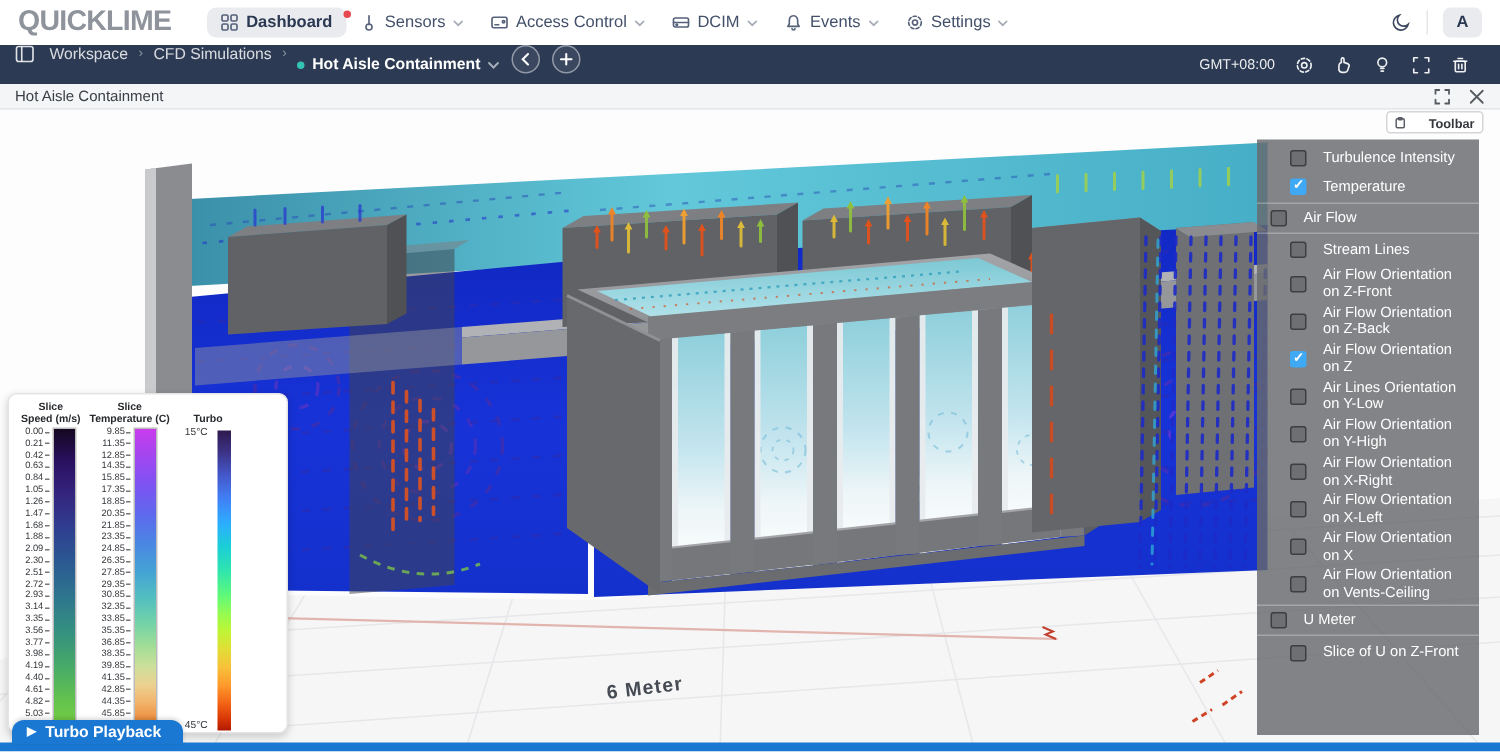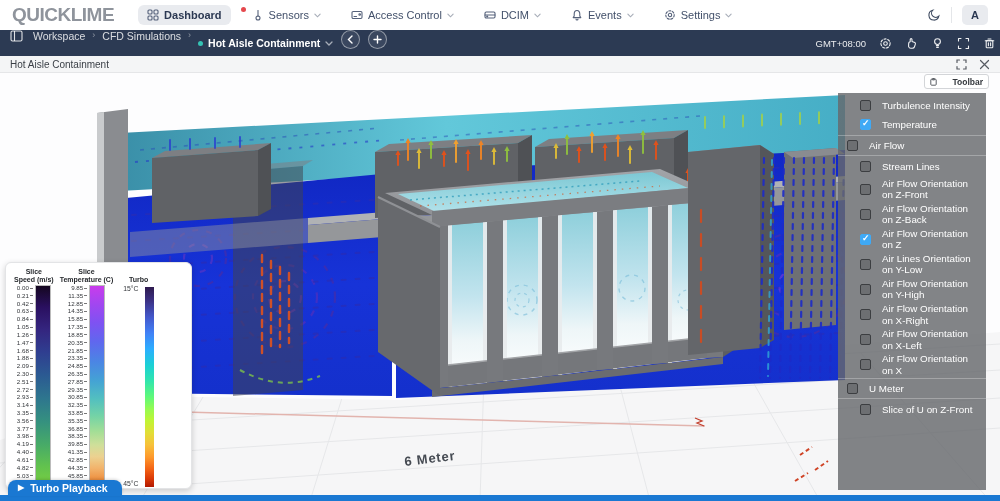--- a/index.html
+++ b/index.html
@@ -2,21 +2,21 @@
 <html style="--accent: #3fa9f5; --navy: #2c3a53; --playback: #1a78d2; --teal_dot: #35c3b4; --badge_red: #e5484d; --wall_blue: #1632d2; --band_teal: #54bccd;"><head>
 <meta charset="utf-8">
 <style>
   html,body{margin:0;padding:0}
   body{width:1000px;height:501px;overflow:hidden;position:relative;background:#fff;
        font-family:"Liberation Sans",sans-serif;-webkit-font-smoothing:antialiased}
   
   .topbar{position:absolute;left:0;top:0;width:100%;height:30px;background:#fff;
           border-bottom:1px solid #eceef0;display:flex;align-items:center;z-index:20}
   .logo{font-weight:800;font-size:19px;letter-spacing:-0.5px;color:#8f949c;margin:0 24px 0 12px}
-  .nav{display:flex;gap:12px}
+  .nav{display:flex;gap:0}
   .nav-item{display:flex;align-items:center;gap:5px;padding:4px 9px;border-radius:6px;
             font-size:11px;color:#42506a;cursor:pointer;position:relative;white-space:nowrap}
   .nav-item.active{background:#e9ebef;font-weight:700;color:#2b3852}
   .nico{width:12px;height:12px;flex:0 0 auto}
   .nico *{stroke:#55617a;stroke-width:1.1;fill:none;stroke-linecap:round;stroke-linejoin:round}
   .chev{width:7px;height:5px}
   .chev *{stroke:#a7adb8;stroke-width:1.3;fill:none;stroke-linecap:round}
   .badge{position:absolute;left:-2px;top:2px;width:5px;height:5px;border-radius:50%;background:var(--badge_red)}
   .topbar-right{margin-left:auto;display:flex;align-items:center;gap:10px;padding-right:12px}
   .moon{width:14px;height:14px}
@@ -30,21 +30,21 @@
   .crumbbar .sideico *{stroke:rgba(255,255,255,.85);stroke-width:1.1;fill:none}
   .crumb{font-size:10.5px;color:rgba(255,255,255,.82);cursor:pointer;white-space:nowrap}
   .crumb.current{font-weight:700;color:#fff;display:flex;align-items:center;gap:5px}
   .crumb-sep{margin:0 7px;color:rgba(255,255,255,.45);font-size:9px}
   .tealdot{width:5px;height:5px;border-radius:50%;background:var(--teal_dot);display:inline-block}
   .cir-btn{width:17px;height:17px;border-radius:50%;border:1px solid rgba(255,255,255,.45);
            background:rgba(255,255,255,.07);display:flex;align-items:center;justify-content:center;
            margin-left:8px;cursor:pointer}
   .cir-btn svg{width:9px;height:9px}
   .cir-btn svg *{stroke:#fff;stroke-width:1.4;fill:none;stroke-linecap:round}
-  .crumb-right{margin-left:auto;display:flex;align-items:center;gap:13px;padding-right:4px}
+  .crumb-right{margin-left:auto;display:flex;align-items:center;gap:13px;padding-right:20px}
   .tz{font-size:9.5px;color:rgba(255,255,255,.9)}
   .cico{width:13px;height:13px;cursor:pointer}
   .cico *{stroke:rgba(255,255,255,.92);stroke-width:1.1;fill:none;stroke-linecap:round;stroke-linejoin:round}
   
   .panelbar{position:absolute;left:0;top:56px;width:100%;height:16px;background:#f4f5f6;
             border-bottom:1px solid #e5e6e8;display:flex;align-items:center;z-index:15}
   .panel-title{font-size:10px;color:#3a3f46;margin-left:10px}
   .panel-ctrls{margin-left:auto;display:flex;align-items:center;gap:12px;padding-right:10px}
   .pico{width:11px;height:11px;cursor:pointer}
   .pico *{stroke:#565b62;stroke-width:1.2;fill:none;stroke-linecap:round}
@@ -580,20 +580,24 @@
     <span class="llabel">Air Flow Orientation on X-Right</span>
   </div>
     <div class="lrow lvl1">
     <span class="cb"></span>
     <span class="llabel">Air Flow Orientation on X-Left</span>
   </div>
     <div class="lrow lvl1">
     <span class="cb"></span>
     <span class="llabel">Air Flow Orientation on X</span>
   </div>
+    <div class="lrow lvl1">
+    <span class="cb"></span>
+    <span class="llabel">Air Flow Orientation on Vents-Ceiling</span>
+  </div>
     <div class="lrow lvl0">
     <span class="cb"></span>
     <span class="llabel">U Meter</span>
   </div>
     <div class="lrow lvl1">
     <span class="cb"></span>
     <span class="llabel">Slice of U on Z-Front</span>
   </div>
     <div class="lrow lvl1">
     

